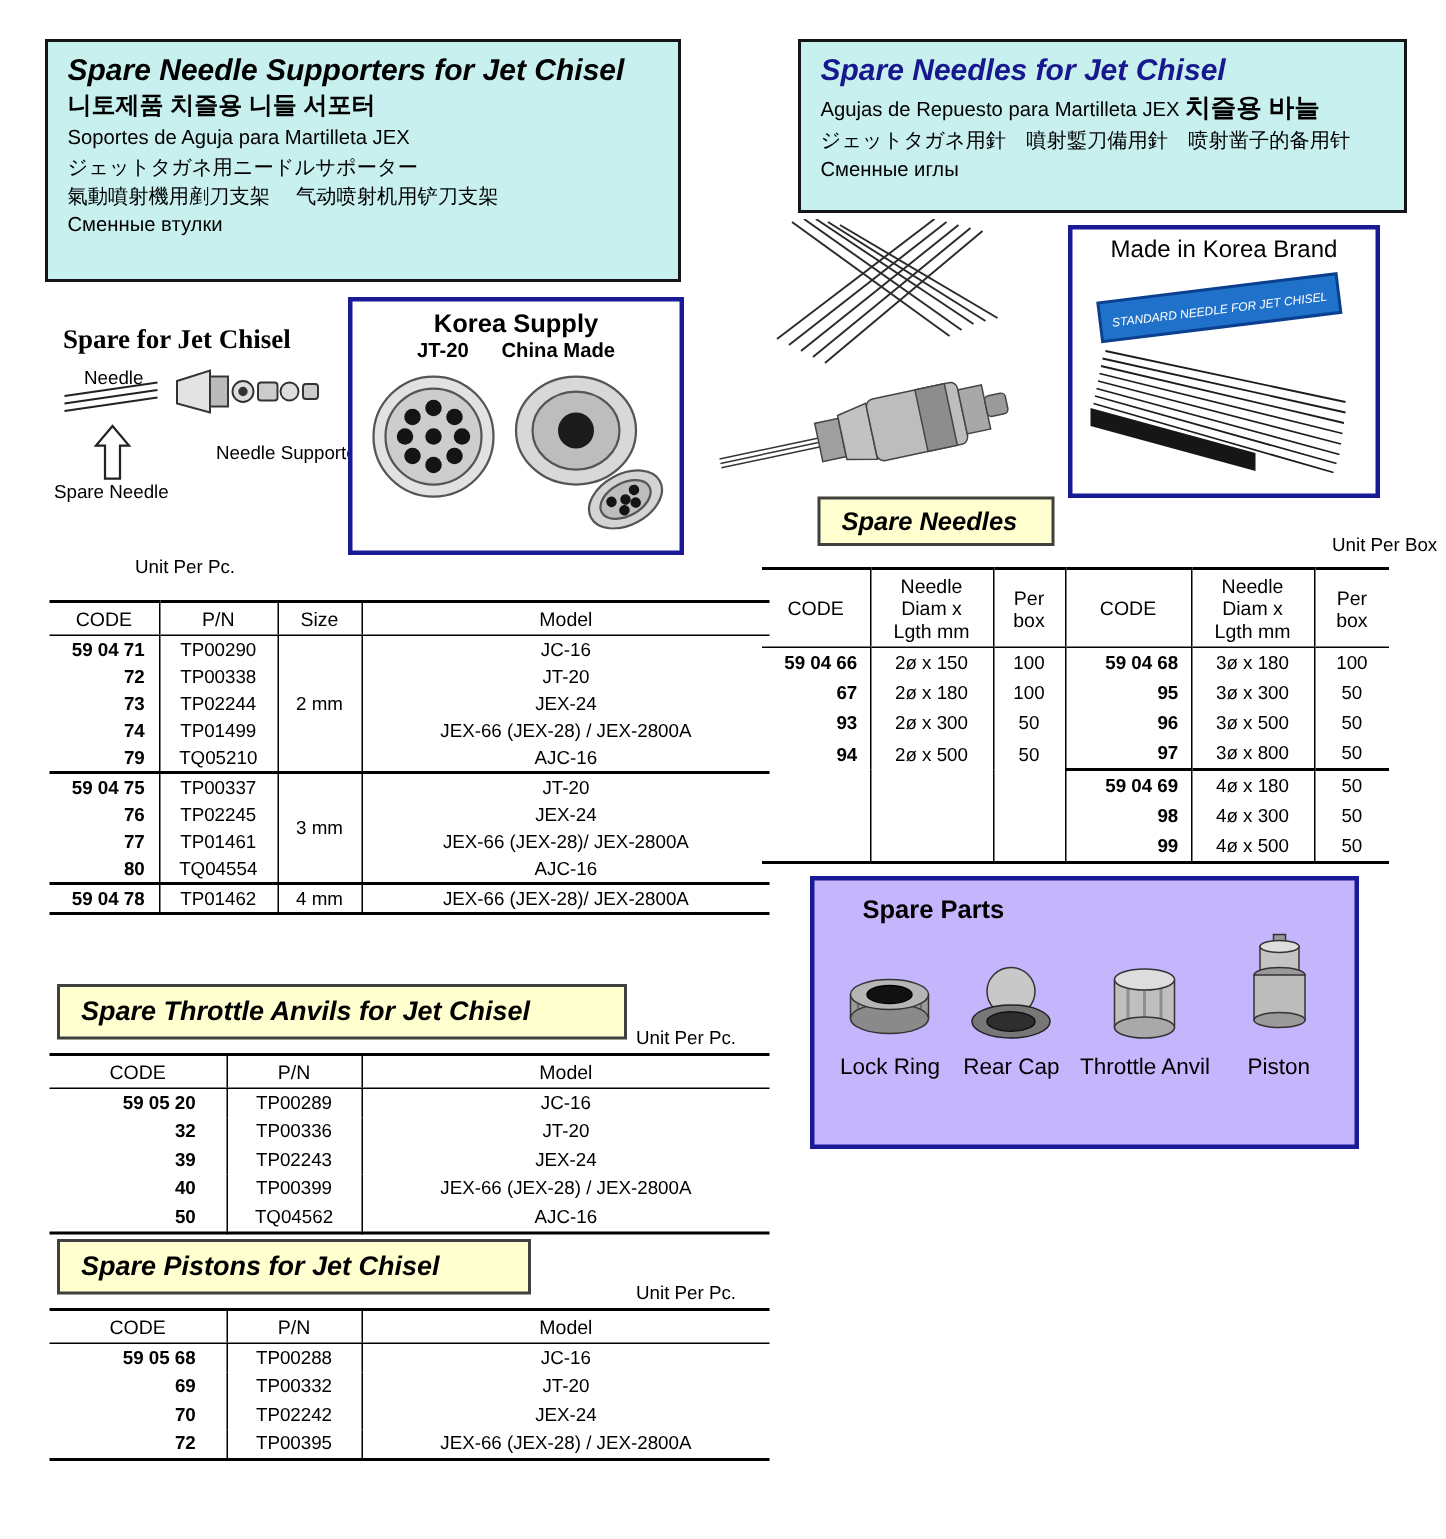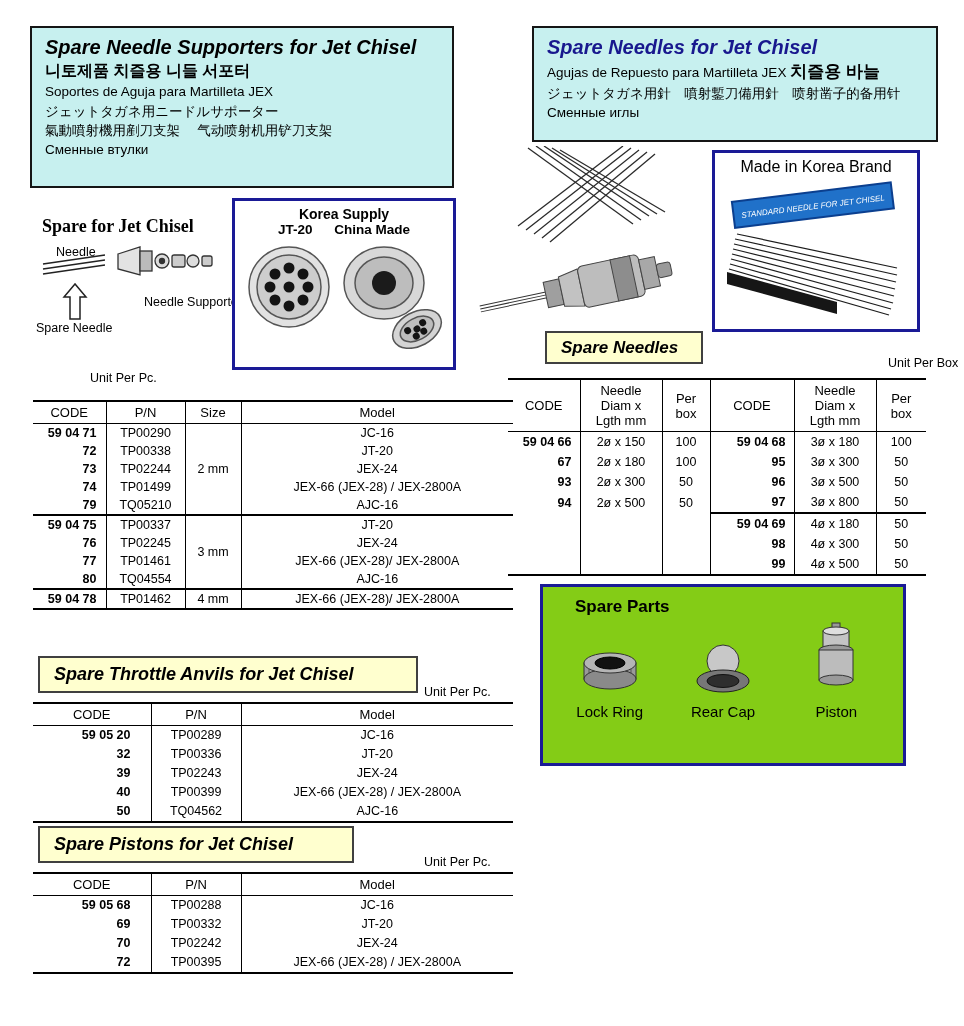--- a/index.html
+++ b/index.html
@@ -20,21 +20,21 @@
   
   #diagram-title { left:42px; top:216px; font-size:18px; font-weight:bold;font-family:Liberation Serif, serif; }
   #diagram-svg { left:33px; top:240px; width:210px; height:112px; }
   .diag-label { font-size:12.5px; }
   #lbl-needle { left:56px; top:245px; }
   #lbl-supporter { left:112px; top:295px;margin-left:32px; }
   #lbl-spare-needle { left:36px; top:321px; }
 
   
   #korea-box { left:232px; top:198px; width:224px; height:172px; border:3px solid #1a1a96; box-sizing:border-box; background:#fff; text-align:center; padding-top:5px; }
-  #korea-box .l1 { font-size:14px; font-weight:bold; }
+  #korea-box .l1 { font-size:17px; font-weight:bold; }
   #korea-box .l2 { font-size:13.5px; font-weight:bold; }
   #korea-box .l2 .gap { display:inline-block; width:18px; }
 
   
   #needles-img { left:473px; top:146px; width:245px; height:178px; }
   #mik-box { left:712px; top:150px; width:208px; height:182px; border:3px solid #1a1a96; box-sizing:border-box; background:#fff; padding:5px 4px 0 4px; }
   #mik-box .mik-title { font-size:16px; text-align:center; }
 
   
   .yellow-box { background:#ffffcf; border:2px solid #404040; box-sizing:border-box; font-weight:bold; font-style:italic; display:flex; align-items:center; }
@@ -72,21 +72,21 @@
   .col-n1 { width:72px; } .col-n2 { width:82px; } .col-n3 { width:48px; }
   .col-n4 { width:84px; } .col-n5 { width:82px; } .col-n6 { width:50px; }
 
   #tbl-anvils { left:33px; top:702px; }
   #tbl-pistons { left:33px; top:872px; }
   #tbl-anvils td, #tbl-pistons td { height:17px; line-height:17px; }
   #tbl-anvils .code, #tbl-pistons .code { padding-right:20px; }
   .col-a1 { width:118px; } .col-a2 { width:90px; } .col-a3 { width:272px; }
 
   
-  #parts-box { left:540px; top:584px; width:366px; height:182px; border:3px solid #1a1a96; box-sizing:border-box; background:#84cc16; }
+  #parts-box { left:540px; top:584px; width:366px; height:182px; border:3px solid #1a1a96; box-sizing:border-box; background:#c4b5fd; }
   #parts-box .parts-title { font-size:17px; font-weight:bold; margin:10px 0 2px 32px; }
   .parts-row { display:flex; justify-content:space-around; align-items:flex-end; padding:0 10px; }
   .part-item { display:flex; flex-direction:column; align-items:center; }
   .part-label { font-size:15px; margin-top:4px; }
 </style>
 </head>
 <body>
 
 <div class="page">
 
@@ -407,20 +407,33 @@
       </div>
       <div class="part-item">
         <svg width="70" height="60" viewBox="0 0 70 60">
           <circle cx="35" cy="22" r="16" fill="#c8c8c8" stroke="#333"></circle>
           <ellipse cx="35" cy="42" rx="26" ry="11" fill="#777777" stroke="#222"></ellipse>
           <ellipse cx="35" cy="42" rx="16" ry="6.5" fill="#2e2e2e" stroke="#111"></ellipse>
         </svg>
         <div class="part-label">Rear Cap</div>
       </div>
       <div class="part-item">
+        <svg width="70" height="62" viewBox="0 0 70 62">
+          <rect x="15" y="16" width="40" height="32" fill="#bfbfbf" stroke="#333"></rect>
+          <g stroke="#8e8e8e" stroke-width="2">
+            <line x1="24" y1="18" x2="24" y2="46"></line>
+              <line x1="35" y1="18" x2="35" y2="46"></line>
+            <line x1="46" y1="18" x2="46" y2="46"></line>
+          </g>
+          <ellipse cx="35" cy="48" rx="20" ry="7" fill="#a9a9a9" stroke="#333"></ellipse>
+          <ellipse cx="35" cy="16" rx="20" ry="7" fill="#dddddd" stroke="#333"></ellipse>
+        </svg>
+        <div class="part-label">Throttle Anvil</div>
+      </div>
+      <div class="part-item">
         <svg width="70" height="80" viewBox="0 0 70 80">
           <rect x="31" y="4" width="8" height="8" fill="#999999" stroke="#333"></rect>
           <rect x="22" y="12" width="26" height="18" fill="#c4c4c4" stroke="#333"></rect>
           <ellipse cx="35" cy="12" rx="13" ry="4" fill="#dedede" stroke="#333"></ellipse>
           <ellipse cx="35" cy="31" rx="17" ry="5" fill="#999999" stroke="#333"></ellipse>
           <rect x="18" y="31" width="34" height="30" fill="#bcbcbc" stroke="#333"></rect>
           <ellipse cx="35" cy="61" rx="17" ry="5" fill="#9a9a9a" stroke="#333"></ellipse>
         </svg>
         <div class="part-label">Piston</div>
       </div>

